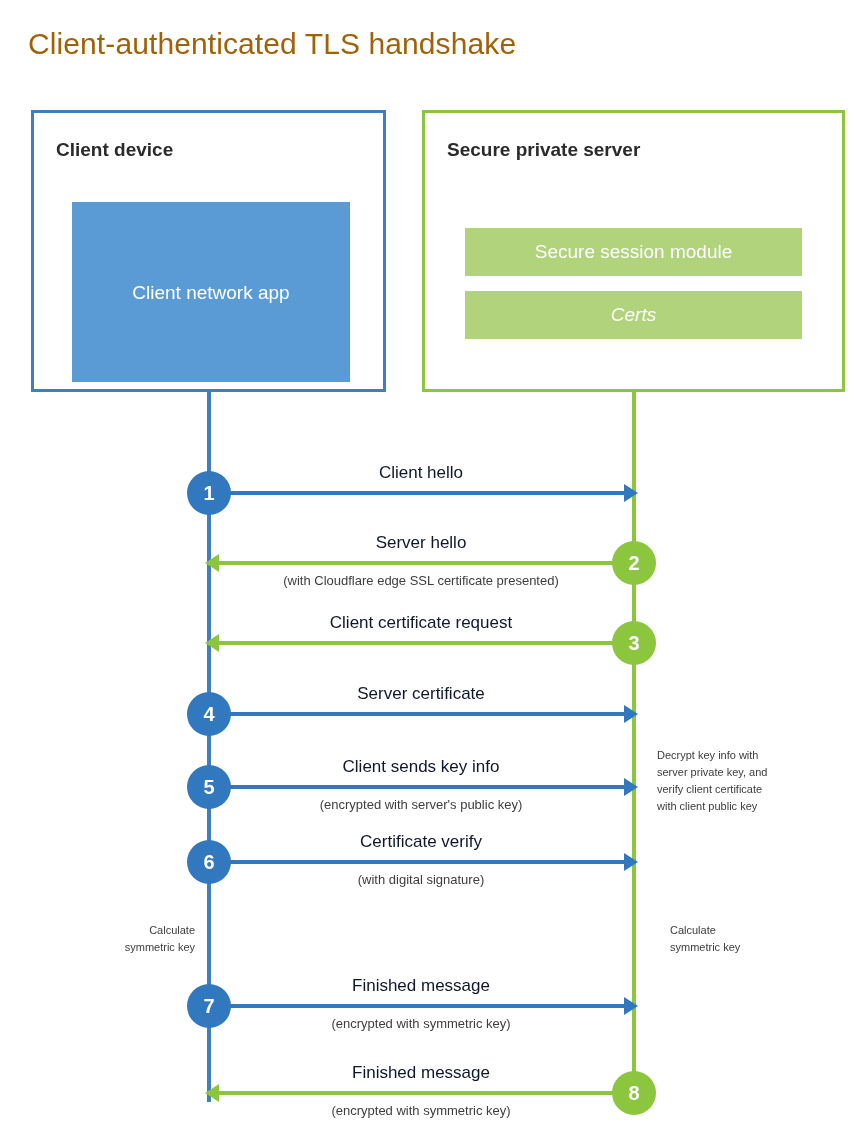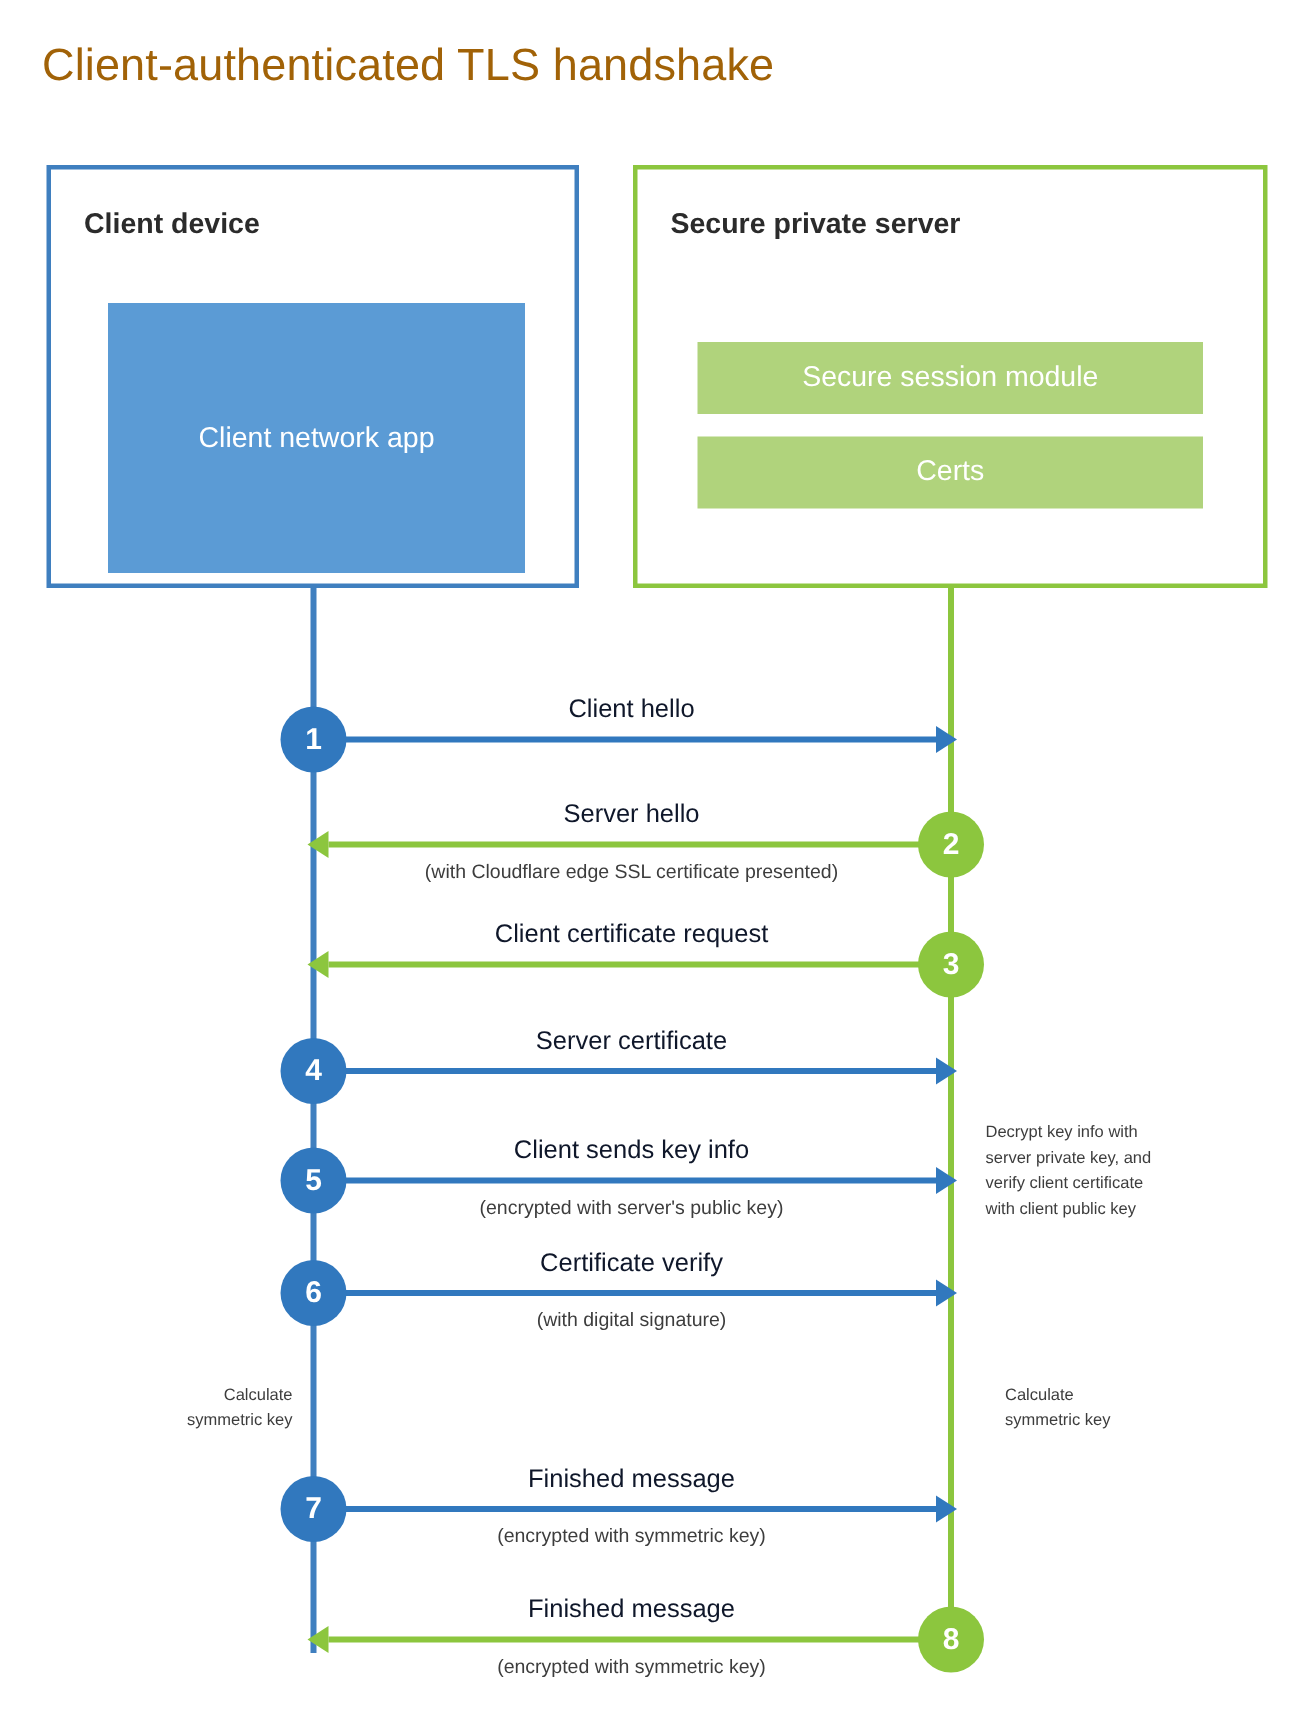--- a/index.html
+++ b/index.html
@@ -88,21 +88,21 @@
     background: #b0d37c;
     color: #ffffff;
     font-size: 19px;
     display: flex;
     align-items: center;
     justify-content: center;
     text-align: center;
     margin-top: 37px;
   }
   #server-bar-0 { top: 78px; }
-  #server-bar-1 { top: 141px; }
+  #server-bar-1 { top: 141px; font-style: italic; }
   #server-bar-2 { top: 203px; }
 
   
   .lifeline {
     position: absolute;
     width: 4px;
   }
   #lifeline-client {
     left: 207px;
     top: 392px;

